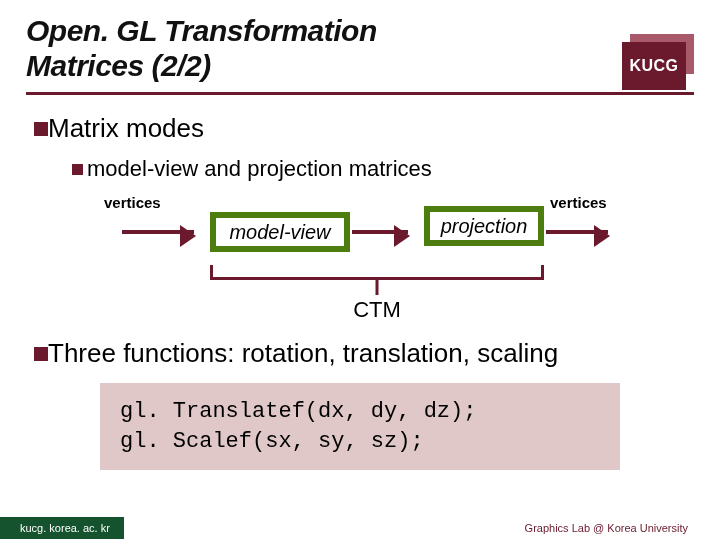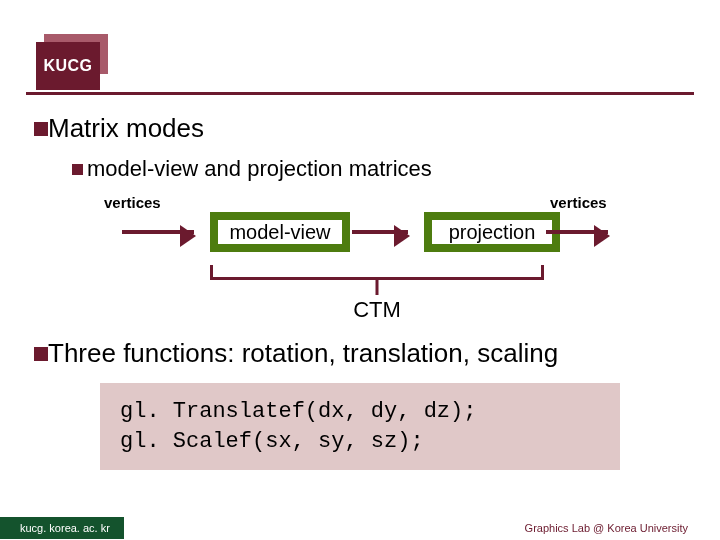--- a/index.html
+++ b/index.html
@@ -107,30 +107,31 @@
   .vlabel {
     position: absolute;
     font-size: 15px;
     font-weight: bold;
     color: #000;
   }
   .vlabel.left { left: 0; top: 2px; }
   .vlabel.right { left: 446px; top: 2px; }
   .box {
     position: absolute;
-    border: 8px solid #4d7c0f;
+    border: 6px solid #4d7c0f;
     background: #fff;
     font-size: 20px;
     display: flex;
     align-items: center;
     justify-content: center;
     height: 40px;
+    font-style: italic;
   }
   .box.mv { left: 106px; top: 20px; width: 140px; }
-  .box.pj { left: 320px; top: 20px; width: 136px; }
+  .box.pj { left: 320px; top: 14px; width: 120px; }
   .arrow {
     position: absolute;
     height: 0;
     border-top: 4px solid #6b1a2e;
     top: 38px;
   }
   .arrow::after {
     content: '';
     position: absolute;
     right: -2px;
@@ -213,20 +214,24 @@
     color: #6b1a2e;
     padding-right: 32px;
   }
 </style>
 </head>
 <body>
 
 <div class="slide">
 
   <div class="header">
+    <div class="title">
+      <div>Open. GL Transformation</div>
+      <div>Matrices (2/2)</div>
+    </div>
     <div class="logo-wrap">
       <div class="logo-shadow"></div>
       <div class="logo-main">KUCG</div>
     </div>
   </div>
 
   <hr class="hr">
 
   <div class="body">
 

